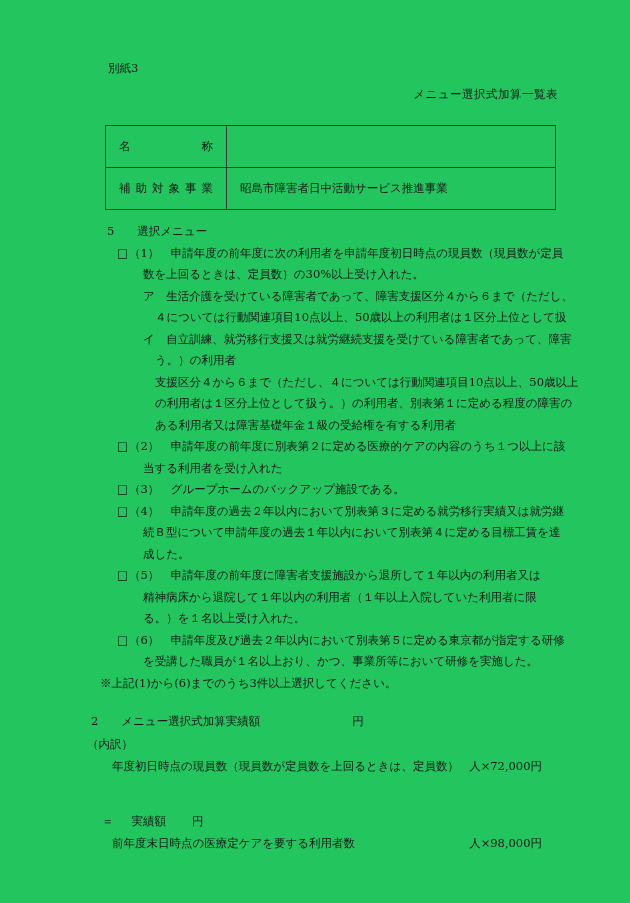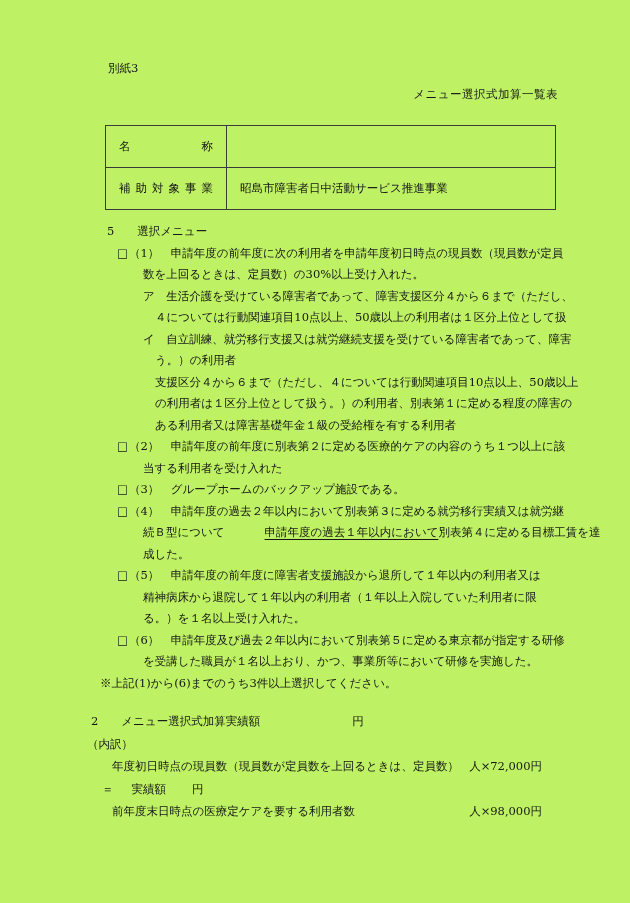--- a/index.html
+++ b/index.html
@@ -1,19 +1,19 @@
 <!DOCTYPE html>
 <html><head>
 <meta charset="utf-8">
 <style>
   html,body{margin:0;padding:0;background:#e8e8e8;}
   #page{
     position:relative;
     width:630px;height:903px;
-    background:#bef264;
+    background:#22c55e;
     color:#151515;
     font-family:"DejaVu Serif","Liberation Serif",serif;
     font-size:11.5px;
     overflow:hidden;
     margin:0 auto;
   }
   
   #attachment{position:absolute;left:108px;top:61px;}
   #title{position:absolute;left:100px;top:87px;width:458px;text-align:right;letter-spacing:0.5px;}
   
@@ -30,28 +30,28 @@
   
   #section1{position:absolute;left:100px;top:221px;width:470px;}
   .ln{white-space:nowrap;height:21.5px;line-height:21.5px;}
   .i-head{padding-left:7px;}
   .i-ck{padding-left:17px;}
   .i-c1{padding-left:43px;}
   .i-sub{padding-left:43px;}
   .i-sc{padding-left:55px;}
   .i-note{padding-left:0;}
   .box{display:inline-block;margin-right:1px;}
-  .u-seg{text-decoration:underline;text-underline-offset:3px;margin-left:40px;}
+  .u-seg{text-underline-offset:3px;}
   
   #section2{position:absolute;left:84px;top:710px;width:458px;}
   .s2ln{white-space:nowrap;height:22.5px;line-height:22.5px;}
   .s2flex{display:flex;justify-content:space-between;}
   .pl7{padding-left:7px;}
   .pl3{padding-left:3px;}
-  .pl18{padding-left:18px;}
+  .pl18{padding-left:18px;margin-top:32px;}
   .pl28{padding-left:28px;}
   .blank-wide{display:inline-block;width:92px;}
   .blank-narrow{display:inline-block;width:26px;}
   .gap2{display:inline-block;width:18px;}
 </style>
 </head>
 <body>
 
 <div id="page">
 

